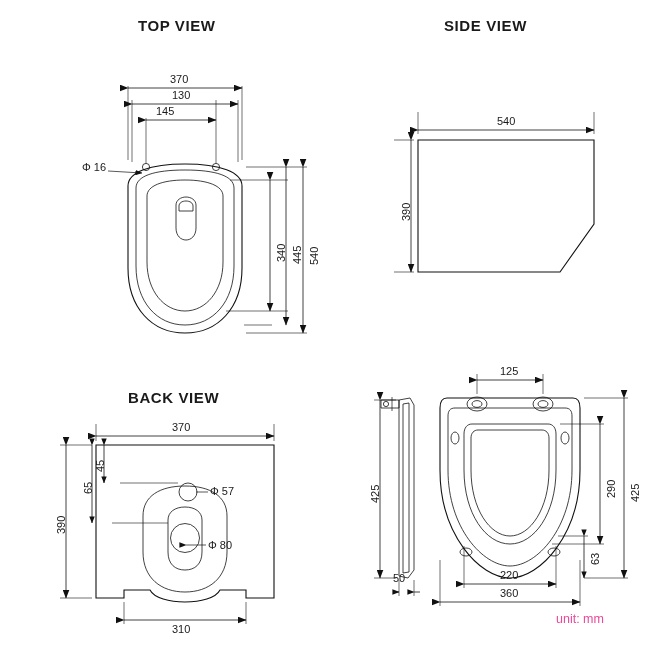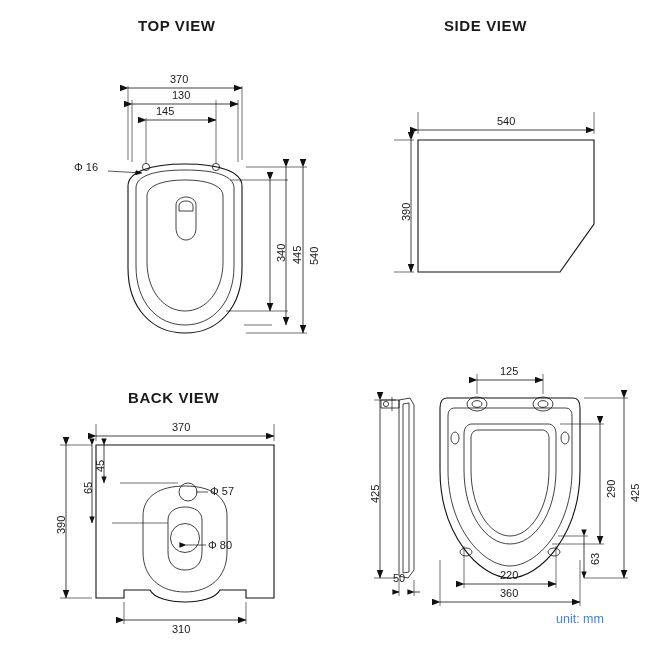--- a/index.html
+++ b/index.html
@@ -17,21 +17,21 @@
     position:absolute;
     font-size:15px;
     font-weight:bold;
     letter-spacing:0.6px;
     color:#1a1a1a;
     white-space:nowrap;
   }
   .unit{
     position:absolute;
     font-size:12.5px;
-    color:#3b82f6;
+    color:#ec4899;
     white-space:nowrap;
   }
   .lbl{
     position:absolute;
     font-size:11px;
     color:#1a1a1a;
     white-space:nowrap;
   }
   .lbl.v{
     transform-origin:0 0;
@@ -241,21 +241,21 @@
 
   <div class="title" style="left:138px;top:17px;">TOP VIEW</div>
   <div class="title" style="left:444px;top:17px;">SIDE VIEW</div>
   <div class="title" style="left:128px;top:389px;">BACK VIEW</div>
 
   <div class="unit" style="left:556px;top:612px;">unit: mm</div>
 
   <div class="lbl" style="left:170px;top:73px;">370</div>
   <div class="lbl" style="left:172px;top:89px;">130</div>
   <div class="lbl" style="left:156px;top:105px;">145</div>
-  <div class="lbl" style="left:74px;top:161px;">Φ 16</div>
+  <div class="lbl" style="left:82px;top:161px;">Φ 16</div>
 
   <div class="lbl v" style="left:308px;top:265px;transform:rotate(-90deg);">540</div>
   <div class="lbl v" style="left:291px;top:264px;transform:rotate(-90deg);">445</div>
   <div class="lbl v" style="left:275px;top:262px;transform:rotate(-90deg);">340</div>
 
   <div class="lbl" style="left:497px;top:115px;">540</div>
   <div class="lbl v" style="left:400px;top:221px;transform:rotate(-90deg);">390</div>
 
   <div class="lbl" style="left:172px;top:421px;">370</div>
   <div class="lbl" style="left:172px;top:623px;">310</div>

